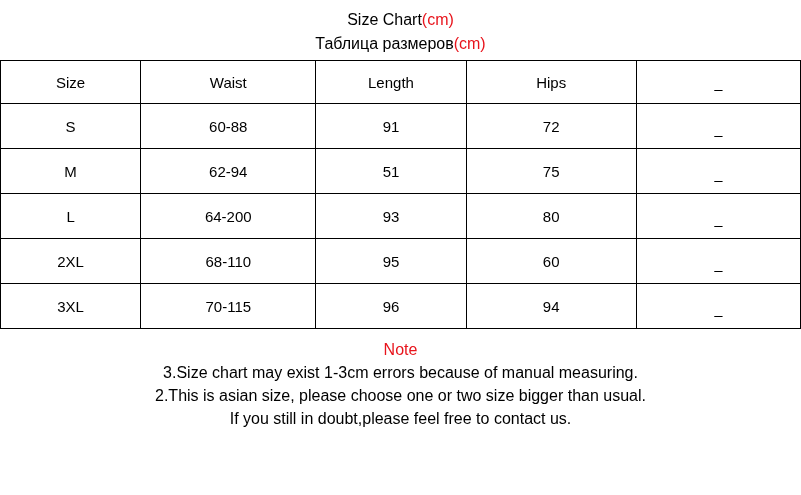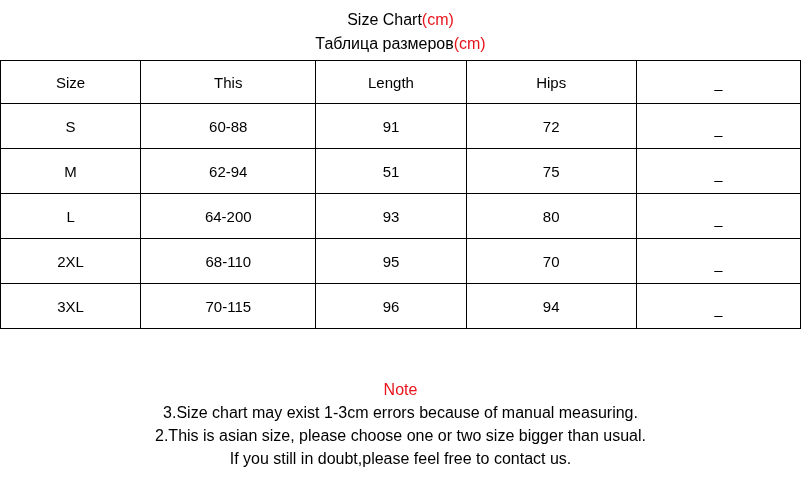--- a/index.html
+++ b/index.html
@@ -69,21 +69,20 @@
     transform: translateY(6px);
   }
   .note-block {
     text-align: center;
     padding-top: 10px;
   }
   .note-title {
     color: #e8141c;
     font-size: 16px;
     line-height: 22px;
-    margin-top: 40px;
   }
   .note-line {
     font-size: 16px;
     line-height: 23px;
     color: #000000;
     white-space: nowrap;
   }
 </style>
 </head>
 <body>
@@ -103,21 +102,21 @@
     <colgroup>
       <col class="col-size">
       <col class="col-waist">
       <col class="col-length">
       <col class="col-hips">
       <col class="col-extra">
     </colgroup>
     <tbody>
       <tr class="header-row">
         <td>Size</td>
-        <td>This</td>
+        <td>Waist</td>
         <td>Length</td>
         <td>Hips</td>
         <td class="dash-cell"><span class="dash-mark">–</span></td>
       </tr>
       <tr>
         <td>S</td>
         <td>60-88</td>
         <td>91</td>
         <td>72</td>
         <td class="dash-cell"><span class="dash-mark">–</span></td>
@@ -133,21 +132,21 @@
         <td>L</td>
         <td>64-200</td>
         <td>93</td>
         <td>80</td>
         <td class="dash-cell"><span class="dash-mark">–</span></td>
       </tr>
       <tr>
         <td>2XL</td>
         <td>68-110</td>
         <td>95</td>
-        <td>70</td>
+        <td>60</td>
         <td class="dash-cell"><span class="dash-mark">–</span></td>
       </tr>
       <tr>
         <td>3XL</td>
         <td>70-115</td>
         <td>96</td>
         <td>94</td>
         <td class="dash-cell"><span class="dash-mark">–</span></td>
       </tr>
     </tbody>

